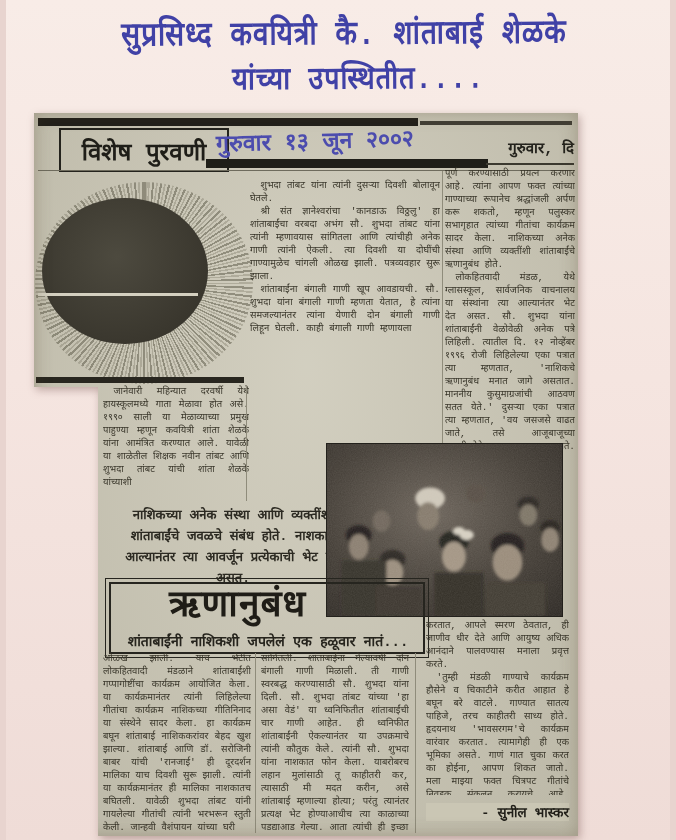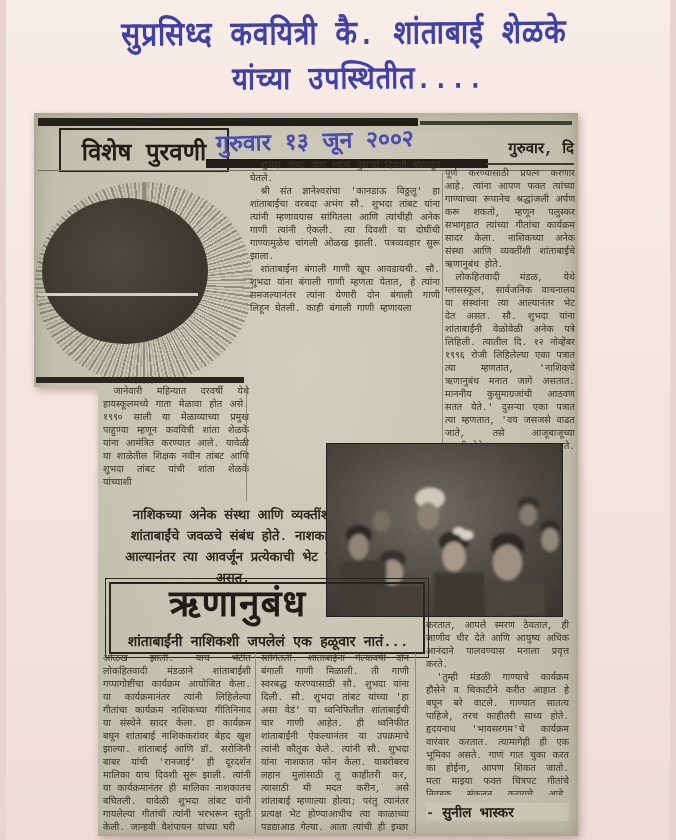--- a/index.html
+++ b/index.html
@@ -40,41 +40,41 @@
   .oval{position:absolute;left:4px;top:11px;width:166px;height:146px;border-radius:50%;
     background:radial-gradient(ellipse at 45% 40%, #4d4a3f 0%, #3a372e 70%, #302d26 100%);}
   .logo-text{position:absolute;left:8px;top:48px;width:160px;font-size:40px;font-weight:bold;color:#ded9c8;letter-spacing:1px;}
   .logo-underline{position:absolute;left:0;top:106px;width:160px;height:3px;background:#d4d0c0;}
   .rule-logo{position:absolute;left:2px;top:264px;width:208px;height:6px;background:#28261f;}
   
   .col{position:absolute;overflow:hidden;font-size:9.5px;line-height:13px;text-align:justify;color:#3b382c;}
   .col p{margin:0;}
   .col p + p{text-indent:1.1em;}
   .col p.ind{text-indent:1.1em;}
-  .top-middle{left:216px;top:46px;width:190px;height:276px;}
+  .top-middle{left:216px;top:66px;width:190px;height:276px;}
   .top-right{left:411px;top:54px;width:130px;height:284px;}
   .top-left-col{left:69px;top:272px;width:146px;height:118px;}
   .bottom-left{left:69px;top:539px;width:148px;height:182px;}
   .bottom-middle{left:227px;top:539px;width:148px;height:182px;}
   .bottom-right{left:392px;top:506px;width:143px;height:176px;}
   .vrule{position:absolute;width:1px;background:#8f8c7b;}
   .vr-a{left:408px;top:58px;height:276px;}
   .vr-b{left:212px;top:272px;height:116px;}
   .vr-c{left:221px;top:540px;height:180px;}
   .vr-d{left:381px;top:540px;height:180px;}
   
   .blurb{position:absolute;left:80px;top:392px;width:238px;font-size:13px;line-height:21px;font-weight:bold;text-align:center;color:#2c2a22;}
   
   .photo{position:absolute;left:292px;top:330px;width:237px;height:174px;border:1px solid #23211c;box-sizing:border-box;}
   .photo svg{display:block;width:100%;height:100%;}
   
   .headline-box{position:absolute;left:75px;top:469px;width:312px;height:68px;border:2px solid #26251f;outline:1px solid #26251f;outline-offset:3px;}
   .headline{position:absolute;left:58px;top:-8px;font-size:37px;font-weight:bold;color:#1f1d17;letter-spacing:1px;}
   .subheadline{position:absolute;left:8px;bottom:2px;width:298px;text-align:center;font-size:14px;font-weight:bold;color:#26241d;}
-  .byline{position:absolute;left:392px;top:690px;width:143px;text-align:left;font-size:13.5px;font-weight:bold;color:#201e18;background:#cac6b4;}
+  .byline{position:absolute;left:392px;top:690px;width:143px;text-align:right;font-size:13.5px;font-weight:bold;color:#201e18;background:#cac6b4;}
 </style>
 </head>
 <body>
 
 <div class="stage">
 
   <div class="hand-title">
     <div class="hand-line1">सुप्रसिध्द कवयित्री कै. शांताबाई शेळके</div>
     <div class="hand-line2">यांच्या उपस्थितीत....</div>
   </div>

